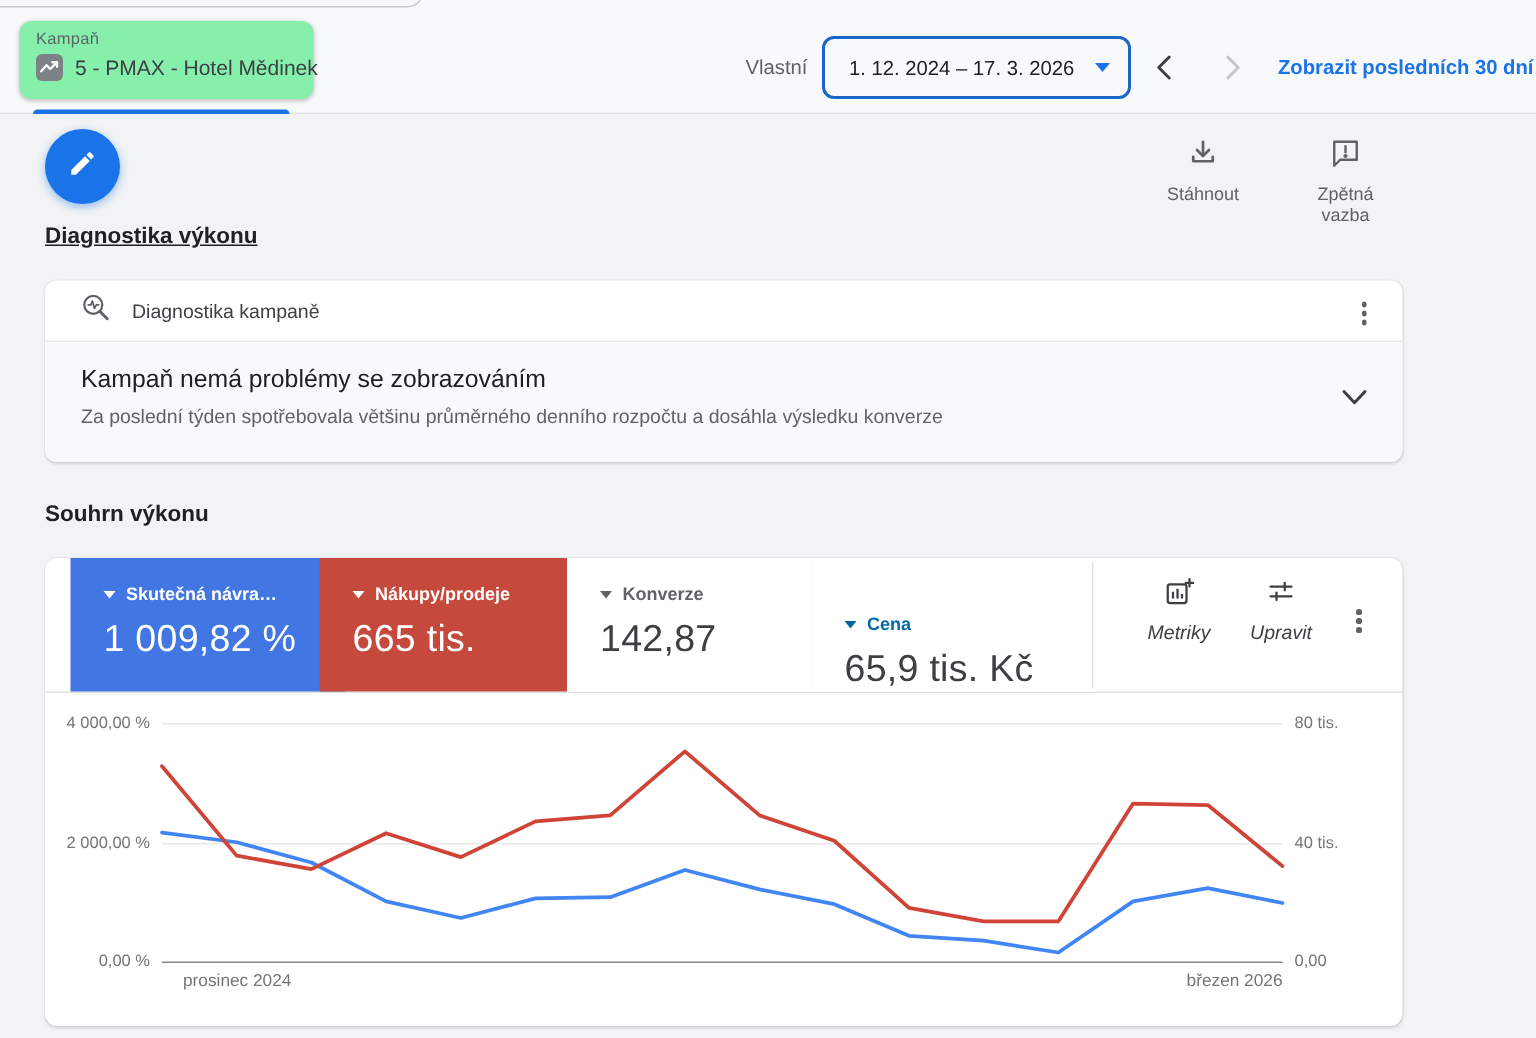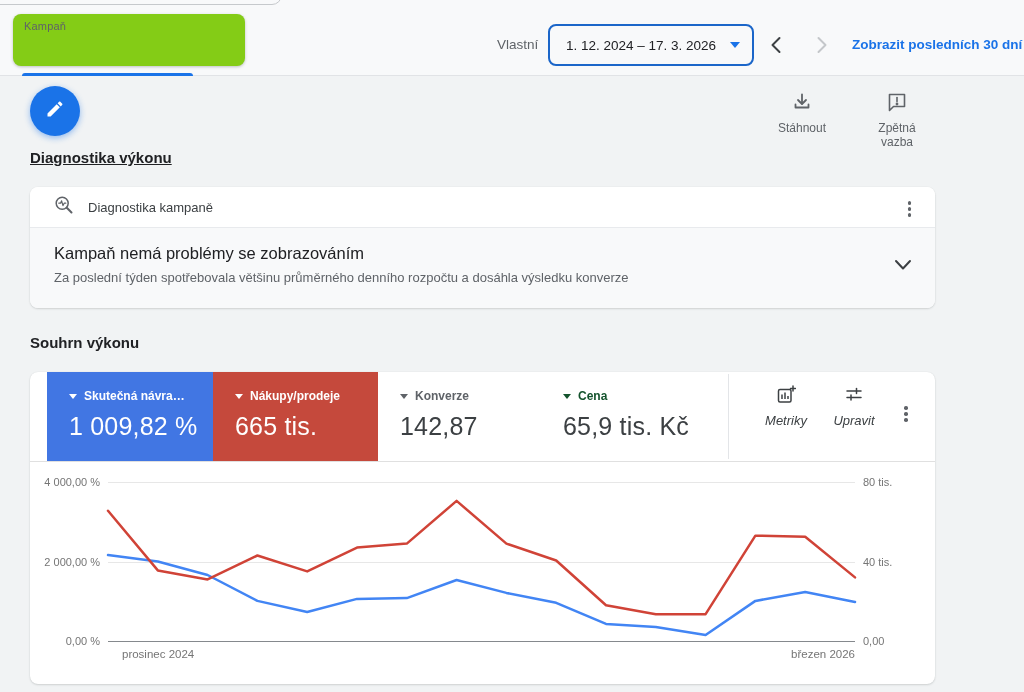--- a/index.html
+++ b/index.html
@@ -6,22 +6,22 @@
   html,body { background:#e9ebee; }
   .screen{
     position:relative; width:1024px; height:692px; overflow:hidden;
     background:#f1f3f4; font-family:"Liberation Sans", sans-serif; color:#3c4043;
   }
   
   .hdr{ position:absolute; left:0; top:0; width:1024px; height:76px;
         background:#f8f9fa; border-bottom:1px solid #e1e3e6; }
   .cutoff-box{ position:absolute; left:-4px; top:-19px; width:286px; height:24px;
         border:1px solid #c6c9cc; border-radius:0 0 10px 0; }
-  .chip{ position:absolute; left:13px; top:14px; width:232px; height:52px;
-        background:#84cc16; border-radius:8px; box-shadow:0 1px 3px rgba(60,64,67,.3);
+  .chip{ position:absolute; left:13px; top:14px; width:196px; height:52px;
+        background:#86efac; border-radius:8px; box-shadow:0 1px 3px rgba(60,64,67,.3);
         padding:6px 11px; }
   .chip-label{ font-size:11px; color:#5f6368; line-height:13px; letter-spacing:.2px;}
   .chip-row{ display:flex; align-items:center; gap:8px; margin-top:3px; }
   .chip-ico{ width:18px; height:18px; background:#7d8286; border-radius:4px;
         display:flex; align-items:center; justify-content:center; flex:0 0 auto;}
   .chip-name{ font-size:14px; color:#3c4043; white-space:nowrap; }
   .tab-underline{ position:absolute; left:22px; top:73px; width:171px; height:3px;
         background:#1a73e8; border-radius:3px 3px 0 0; }
   .range-type{ position:absolute; left:497px; top:37px; font-size:13.5px; color:#5f6368; }
   .datebox{ position:absolute; left:548px; top:24px; width:206px; height:42px;
@@ -84,20 +84,29 @@
 </head>
 <body>
 
 <div class="screen">
 
   <div class="hdr">
     <div class="cutoff-box"></div>
 
     <div class="chip">
       <div class="chip-label">Kampaň</div>
+      <div class="chip-row">
+        <span class="chip-ico">
+          <svg width="14" height="14" viewBox="0 0 14 14" fill="none">
+            <polyline points="1.5,9.5 5,5.5 7.5,8 12,3.5" stroke="#fff" stroke-width="1.6" fill="none" stroke-linecap="round" stroke-linejoin="round"></polyline>
+            <polyline points="9,3.5 12,3.5 12,6.5" stroke="#fff" stroke-width="1.6" fill="none" stroke-linecap="round" stroke-linejoin="round"></polyline>
+          </svg>
+        </span>
+        <span class="chip-name">5 - PMAX - Hotel Mědinek</span>
+      </div>
     </div>
     <div class="tab-underline"></div>
 
     <span class="range-type">Vlastní</span>
 
     <div class="datebox">
       <span class="datebox-text">1. 12. 2024 – 17. 3. 2026</span>
       <span class="caret-down"></span>
     </div>
 
@@ -199,21 +208,21 @@
       <div class="metric" style="left: 348px; width: 163px; background: rgb(255, 255, 255); color: rgb(60, 64, 67);">
         <div class="mlabel" style="color:#5f6368;">
             <span class="tri"></span>
             <span>Konverze</span>
           </div>
         <div class="mvalue">142,87</div>
       </div>
       <div class="vdiv" style="left:511px;"></div>
 
       <div class="metric" style="left: 511px; width: 187px; background: rgb(255, 255, 255); color: rgb(60, 64, 67);">
-        <div class="mlabel" style="color:#14532d;">
+        <div class="mlabel" style="color:#0369a1;margin-top:20px;">
             <span class="tri"></span>
             <span>Cena</span>
           </div>
         <div class="mvalue">65,9 tis. Kč</div>
       </div>
       <div class="vdiv" style="left:698px;"></div>
 
       <div class="row-btn" style="left:724px;">
         <span>
           <svg width="20" height="20" viewBox="0 0 20 20" fill="none" stroke="#3c4043" stroke-width="1.5">

